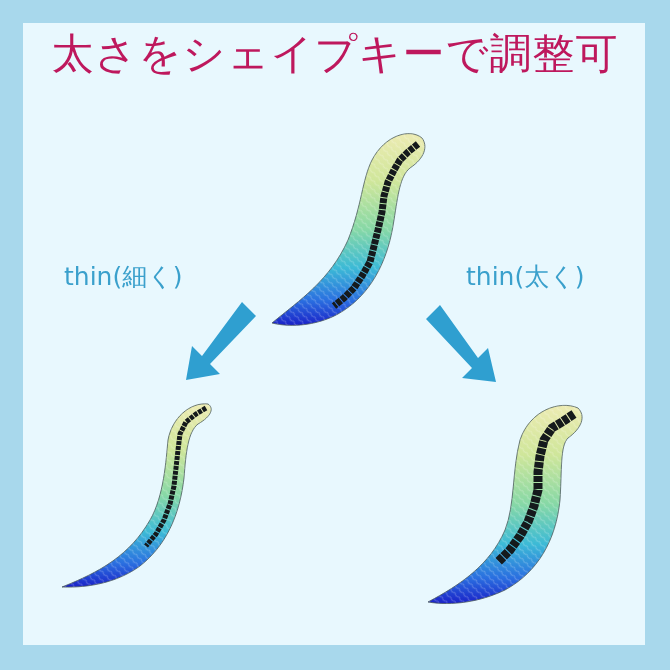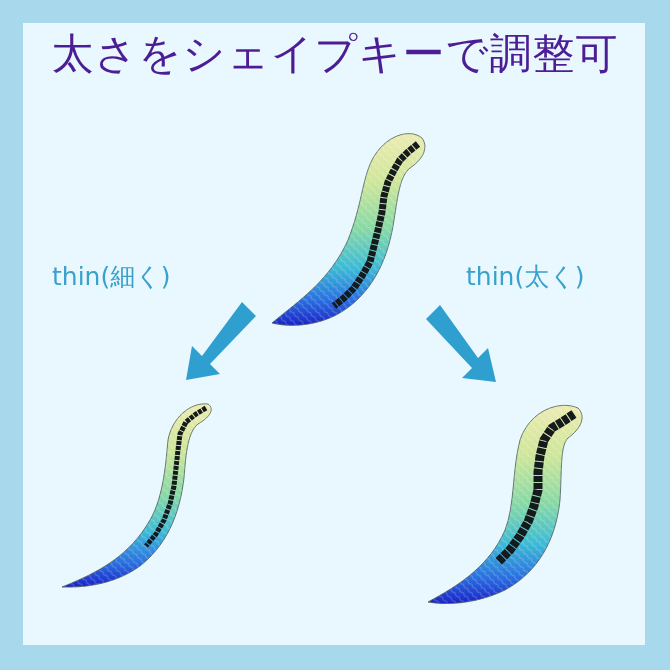--- a/index.html
+++ b/index.html
@@ -1,21 +1,21 @@
 <!DOCTYPE html>
 <html><head>
 <meta charset="utf-8">
 <style>
   html, body { margin:0; padding:0; }
   body { width:670px; height:670px; overflow:hidden; background:#a8d8ec; font-family:"DejaVu Sans", sans-serif; }
   .frame { position:absolute; left:0; top:0; width:670px; height:670px; background:#a8d8ec; }
   .panel { position:absolute; left:23px; top:23px; width:622px; height:622px; background:#e8f8fe; }
-  .title { position:absolute; left:0; top:27px; width:670px; text-align:center; font-size:42px; letter-spacing:1px; color:#4c1d95; line-height:54px; white-space:nowrap; }
+  .title { position:absolute; left:0; top:27px; width:670px; text-align:center; font-size:42px; letter-spacing:1px; color:#be185d; line-height:54px; white-space:nowrap; }
   .label { position:absolute; font-size:25px; color:#3aa0cc; line-height:30px; white-space:nowrap; }
-  .label-thin { left:52px; top:262px;text-align:right; }
+  .label-thin { left:64px; top:262px;text-align:right; }
   .label-thick { left:466px; top:262px; }
   svg.art { position:absolute; left:0; top:0; }
 </style>
 </head>
 <body>
 
 <div class="frame"></div>
 <div class="panel"></div>
 
 <div class="title">太さをシェイプキーで調整可</div>

